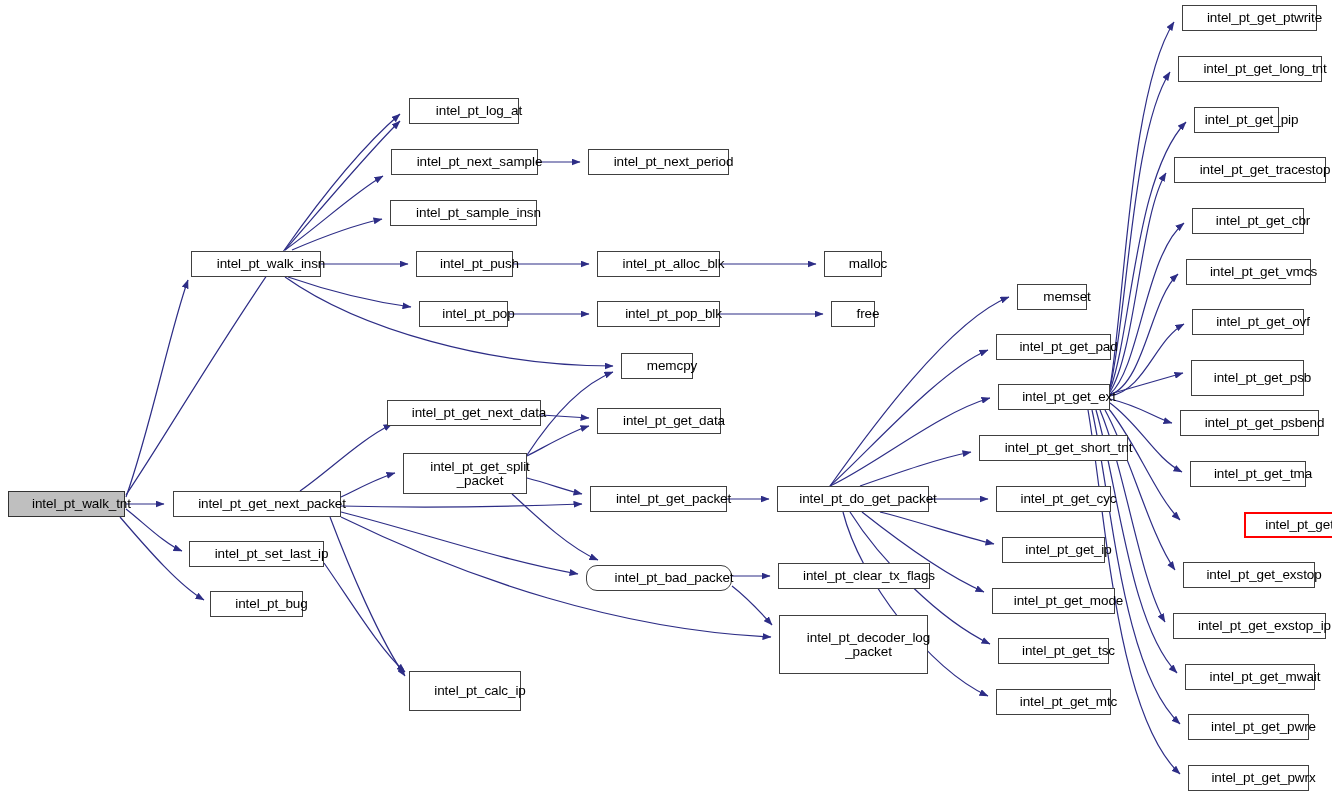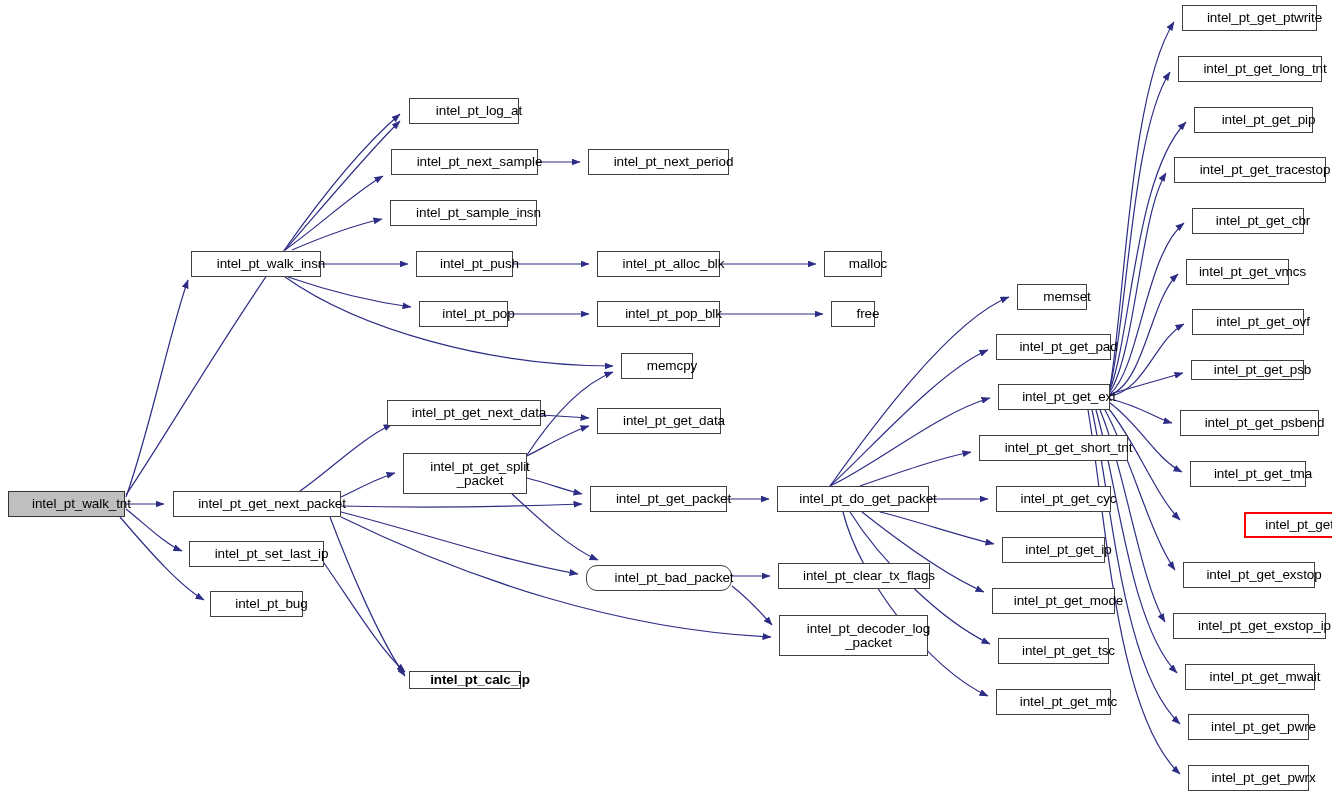--- a/index.html
+++ b/index.html
@@ -133,42 +133,42 @@
       <div class="node" style="left: 621px; top: 353px; width: 72px; height: 26px;">memcpy</div>
       <div class="node" style="left: 387px; top: 400px; width: 154px; height: 26px;">intel_pt_get_next_data</div>
       <div class="node" style="left: 597px; top: 408px; width: 124px; height: 26px;">intel_pt_get_data</div>
       <div class="node" style="left: 403px; top: 453px; width: 124px; height: 41px;">intel_pt_get_split
 _packet</div>
       <div class="node" style="left: 173px; top: 491px; width: 168px; height: 26px;">intel_pt_get_next_packet</div>
       <div class="node" style="left: 590px; top: 486px; width: 137px; height: 26px;">intel_pt_get_packet</div>
       <div class="node" style="left: 777px; top: 486px; width: 152px; height: 26px;">intel_pt_do_get_packet</div>
       <div class="node" style="left: 189px; top: 541px; width: 135px; height: 26px;">intel_pt_set_last_ip</div>
       <div class="node" style="left: 210px; top: 591px; width: 93px; height: 26px;">intel_pt_bug</div>
-      <div class="node" style="left: 409px; top: 671px; width: 112px; height: 18px; font-weight: bold;">intel_pt_calc_ip</div>
+      <div class="node" style="left: 409px; top: 671px; width: 112px; height: 40px;">intel_pt_calc_ip</div>
       <div class="node" style="left: 586px; top: 565px; width: 146px; height: 26px; border-radius: 11px;">intel_pt_bad_packet</div>
       <div class="node" style="left: 778px; top: 563px; width: 152px; height: 26px;">intel_pt_clear_tx_flags</div>
-      <div class="node" style="left: 779px; top: 615px; width: 149px; height: 41px;">intel_pt_decoder_log
+      <div class="node" style="left: 779px; top: 615px; width: 149px; height: 59px;">intel_pt_decoder_log
 _packet</div>
       <div class="node" style="left: 1017px; top: 284px; width: 70px; height: 26px;">memset</div>
       <div class="node" style="left: 996px; top: 334px; width: 115px; height: 26px;">intel_pt_get_pad</div>
       <div class="node" style="left: 998px; top: 384px; width: 112px; height: 26px;">intel_pt_get_ext</div>
       <div class="node" style="left: 979px; top: 435px; width: 149px; height: 26px;">intel_pt_get_short_tnt</div>
       <div class="node" style="left: 996px; top: 486px; width: 115px; height: 26px;">intel_pt_get_cyc</div>
       <div class="node" style="left: 1002px; top: 537px; width: 103px; height: 26px;">intel_pt_get_ip</div>
       <div class="node" style="left: 992px; top: 588px; width: 123px; height: 26px;">intel_pt_get_mode</div>
       <div class="node" style="left: 998px; top: 638px; width: 111px; height: 26px;">intel_pt_get_tsc</div>
       <div class="node" style="left: 996px; top: 689px; width: 115px; height: 26px;">intel_pt_get_mtc</div>
       <div class="node" style="left: 1182px; top: 5px; width: 135px; height: 26px;">intel_pt_get_ptwrite</div>
       <div class="node" style="left: 1178px; top: 56px; width: 144px; height: 26px;">intel_pt_get_long_tnt</div>
-      <div class="node" style="left: 1194px; top: 107px; width: 119px; height: 26px;">intel_pt_get_pip</div>
+      <div class="node" style="left: 1194px; top: 107px; width: 85px; height: 26px;">intel_pt_get_pip</div>
       <div class="node" style="left: 1174px; top: 157px; width: 152px; height: 26px;">intel_pt_get_tracestop</div>
       <div class="node" style="left: 1192px; top: 208px; width: 112px; height: 26px;">intel_pt_get_cbr</div>
-      <div class="node" style="left: 1186px; top: 259px; width: 103px; height: 26px;">intel_pt_get_vmcs</div>
+      <div class="node" style="left: 1186px; top: 259px; width: 125px; height: 26px;">intel_pt_get_vmcs</div>
       <div class="node" style="left: 1192px; top: 309px; width: 112px; height: 26px;">intel_pt_get_ovf</div>
-      <div class="node" style="left: 1191px; top: 360px; width: 113px; height: 20px; text-align: center;">intel_pt_get_psb</div>
+      <div class="node" style="left: 1191px; top: 360px; width: 113px; height: 36px; text-align: center;">intel_pt_get_psb</div>
       <div class="node" style="left: 1180px; top: 410px; width: 139px; height: 26px;">intel_pt_get_psbend</div>
       <div class="node" style="left: 1190px; top: 461px; width: 116px; height: 26px;">intel_pt_get_tma</div>
       <div class="node highlight" style="left: 1244px; top: 512px; width: 121px; height: 26px;">intel_pt_get_3byte</div>
       <div class="node" style="left: 1183px; top: 562px; width: 132px; height: 26px;">intel_pt_get_exstop</div>
       <div class="node" style="left: 1173px; top: 613px; width: 153px; height: 26px;">intel_pt_get_exstop_ip</div>
       <div class="node" style="left: 1185px; top: 664px; width: 130px; height: 26px;">intel_pt_get_mwait</div>
       <div class="node" style="left: 1188px; top: 714px; width: 121px; height: 26px;">intel_pt_get_pwre</div>
       <div class="node" style="left: 1188px; top: 765px; width: 121px; height: 26px;">intel_pt_get_pwrx</div>
     </div>
 </div>

